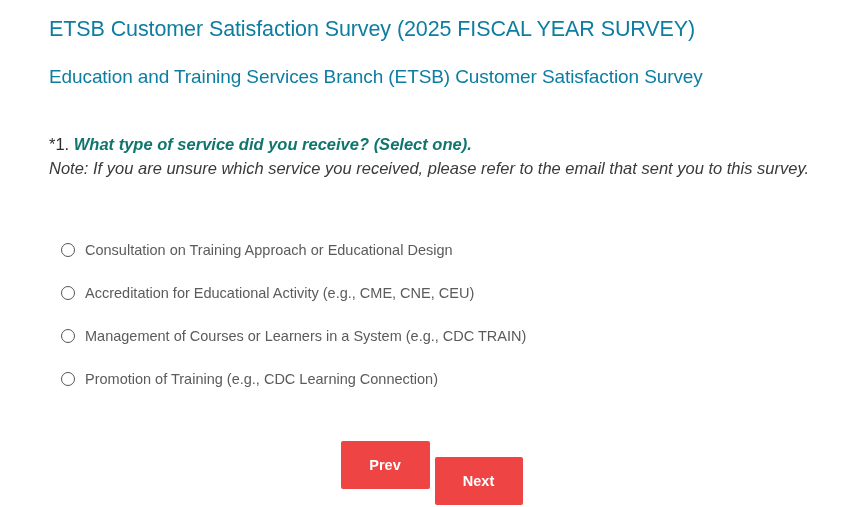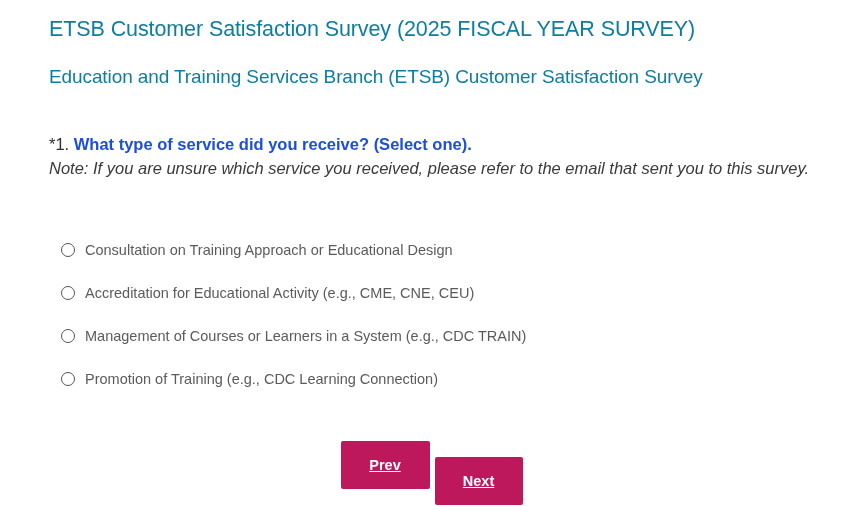--- a/index.html
+++ b/index.html
@@ -59,21 +59,22 @@
   .q-required {
     font-weight: normal;
     color: #2f2f2f;
   }
   .q-number {
     font-weight: normal;
     color: #2f2f2f;
   }
   .q-text {
     font-weight: bold;
-    color: #1d4ed8;
+    color: #0f766e;
+    font-style: italic;
   }
 
   .question-note {
     margin-top: 0;
     font-size: 16.5px;
     font-style: italic;
     color: #3a3a3a;
     line-height: 26px;
     width: 790px;
   }
@@ -120,33 +121,32 @@
     width: 863px;
     display: flex;
     justify-content: center;
     align-items: flex-start;
     gap: 5px;
   }
 
   .nav-button {
     width: 89px;
     height: 48px;
-    background: #be185d;
+    background: #ef4444;
     color: #ffffff;
     font-size: 14.5px;
     font-weight: bold;
     border: none;
     border-radius: 2px;
     display: flex;
     align-items: center;
     justify-content: center;
     cursor: pointer;
     font-family: "Liberation Sans", sans-serif;
     padding: 0;
-    text-decoration: underline;
   }
   .nav-button.next { width: 88px; margin-top: 16px; }
 </style>
 </head>
 <body>
 
 <div class="page">
 
   <div class="survey-title">ETSB Customer Satisfaction Survey (2025 FISCAL YEAR SURVEY)</div>
 

